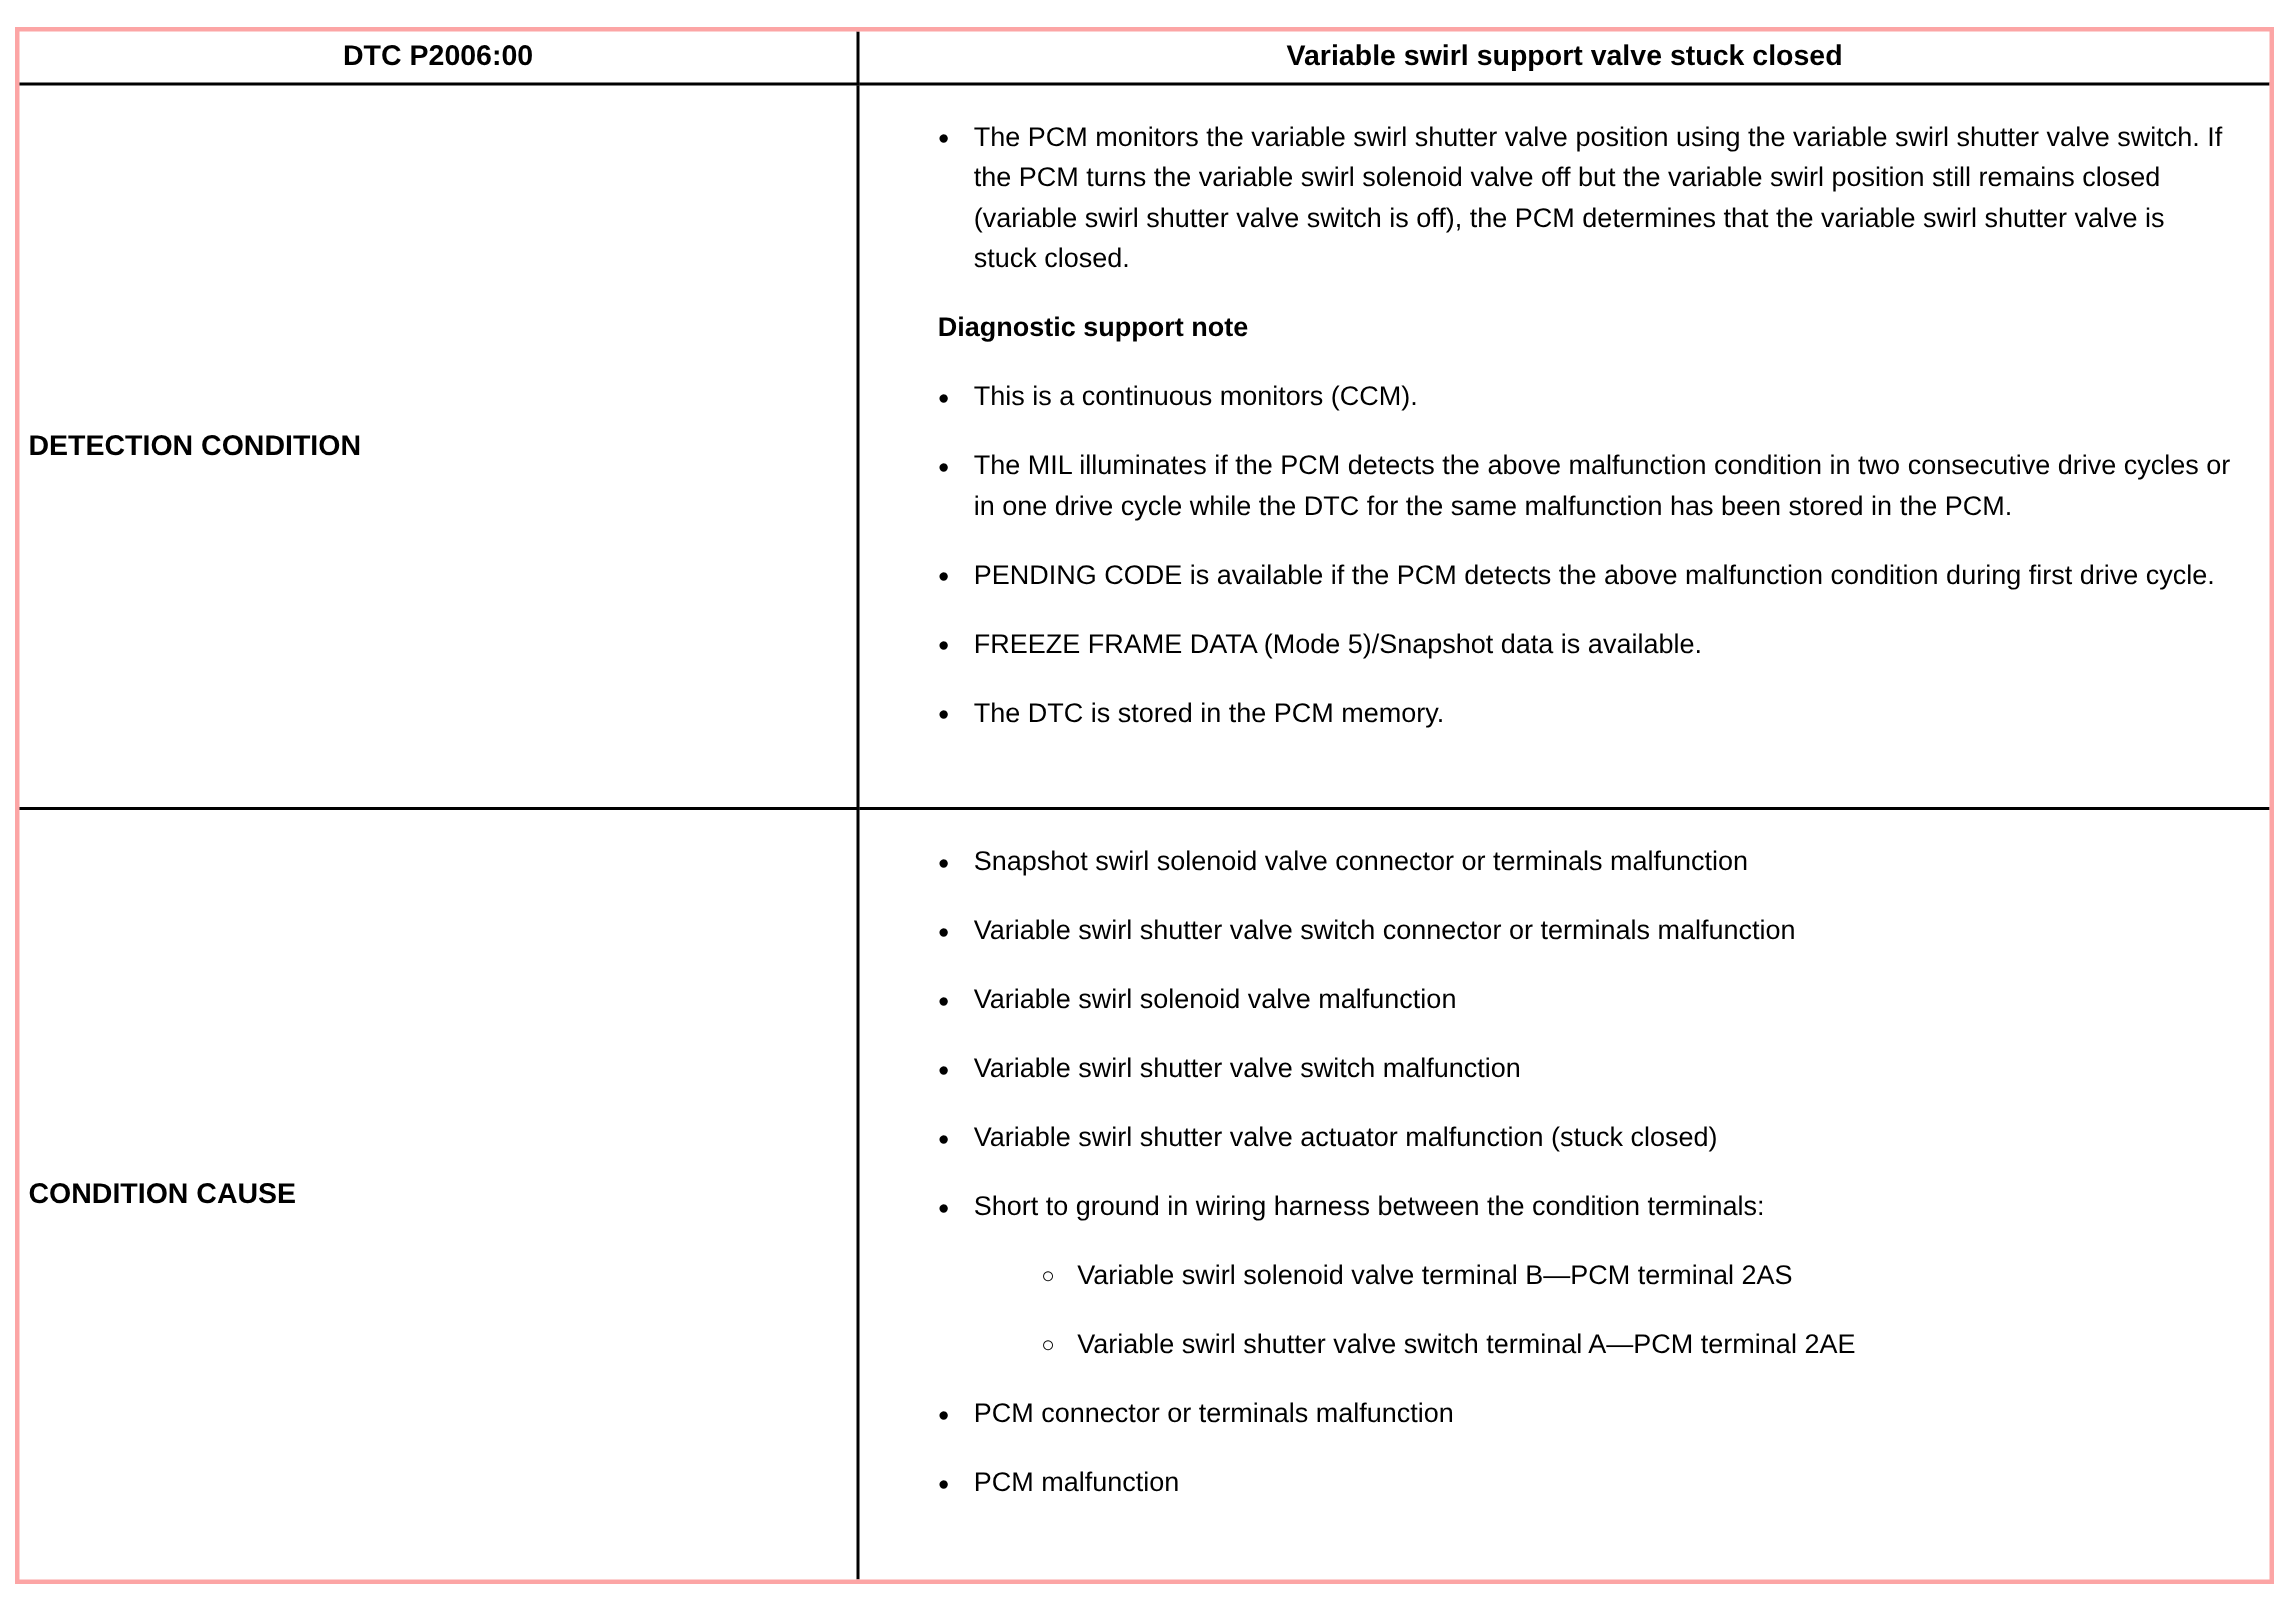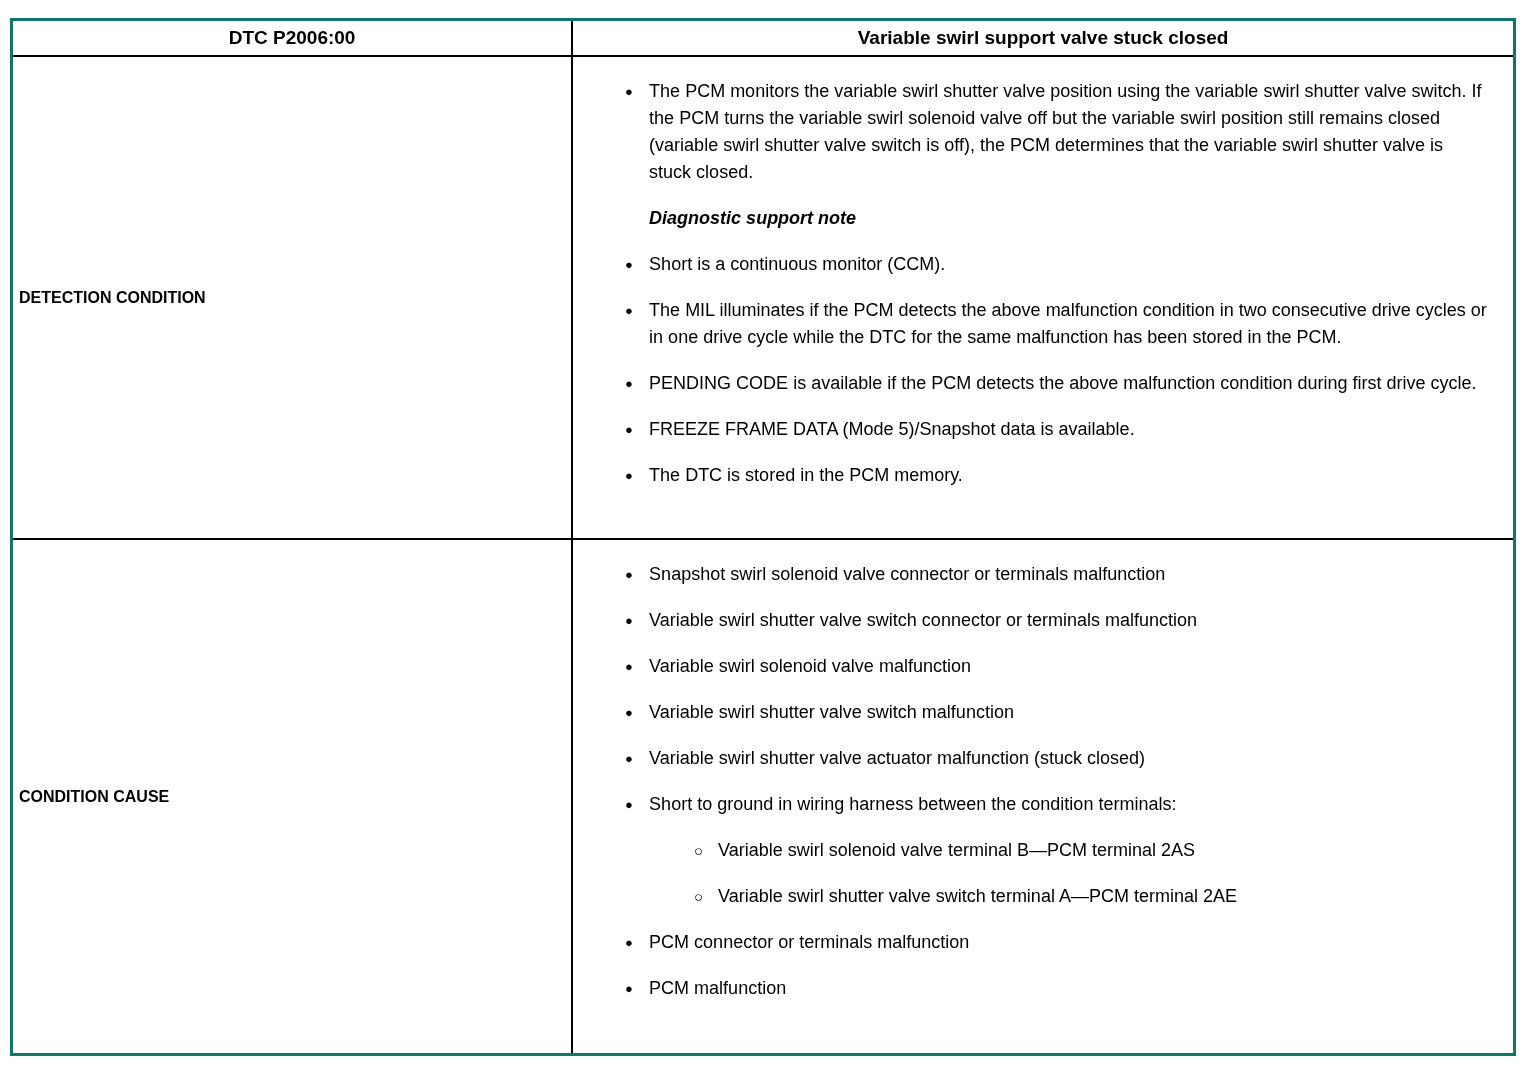--- a/index.html
+++ b/index.html
@@ -16,36 +16,36 @@
     height: 1070px;
     box-sizing: border-box;
     padding: 18px 10px 14px 10px;
     background: #ffffff;
   }
   table.dtc {
     width: 100%;
     height: 100%;
     border-collapse: collapse;
     table-layout: fixed;
-    border: 3px solid #0f766e;
+    border: 3px solid #fca5a5;
   }
   .dtc th, .dtc td {
     border: 2px solid #000000;
   }
   .dtc th {
     font-size: 19px;
     font-weight: bold;
     text-align: center;
     padding: 4px 4px;
     height: 26px;
     white-space: nowrap;
     overflow: hidden;
   }
   td.label-cell {
-    font-size: 16px;
+    font-size: 19px;
     font-weight: bold;
     vertical-align: middle;
     text-align: left;
     padding: 4px 6px;
   }
   td.content-cell {
     vertical-align: top;
     padding: 2px 26px 2px 52px;
     font-size: 18px;
     line-height: 27px;
@@ -62,22 +62,20 @@
   .item.sub {
     margin-left: 69px;
   }
   .item.sub .marker {
     font-size: 15px;
     font-weight: bold;
   }
   .item.heading {
     display: block;
     font-weight: bold;
-    margin-left: 24px;
-    font-style: italic;
   }
   .item .text {
     flex: 1 1 auto;
   }
 </style>
 </head>
 <body>
 
 <div class="page">
   <table class="dtc">
@@ -93,21 +91,21 @@
     <tr>
       <td class="label-cell">DETECTION CONDITION</td>
       <td class="content-cell">
             <div class="item bullet">
               <span class="marker">●</span>
               <span class="text">The PCM monitors the variable swirl shutter valve position using the variable swirl shutter valve switch. If the PCM turns the variable swirl solenoid valve off but the variable swirl position still remains closed (variable swirl shutter valve switch is off), the PCM determines that the variable swirl shutter valve is stuck closed.</span>
             </div>
             <div class="item heading"><span class="text">Diagnostic support note</span></div>
             <div class="item bullet">
               <span class="marker">●</span>
-              <span class="text">Short is a continuous monitor (CCM).</span>
+              <span class="text">This is a continuous monitors (CCM).</span>
             </div>
             <div class="item bullet">
               <span class="marker">●</span>
               <span class="text">The MIL illuminates if the PCM detects the above malfunction condition in two consecutive drive cycles or in one drive cycle while the DTC for the same malfunction has been stored in the PCM.</span>
             </div>
             <div class="item bullet">
               <span class="marker">●</span>
               <span class="text">PENDING CODE is available if the PCM detects the above malfunction condition during first drive cycle.</span>
             </div>
             <div class="item bullet">

